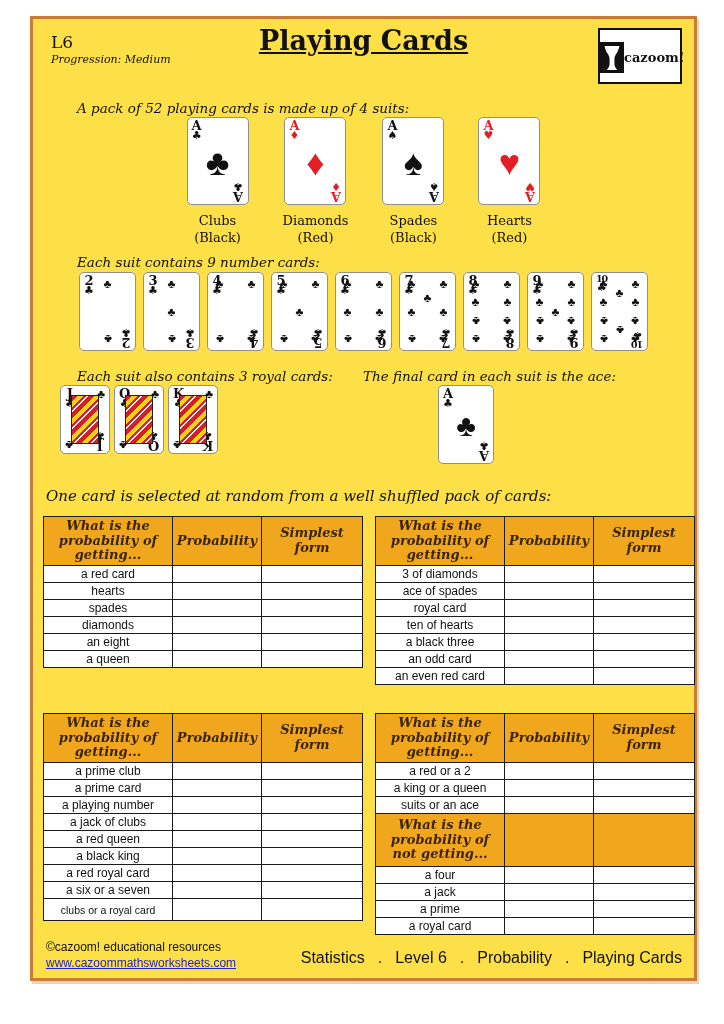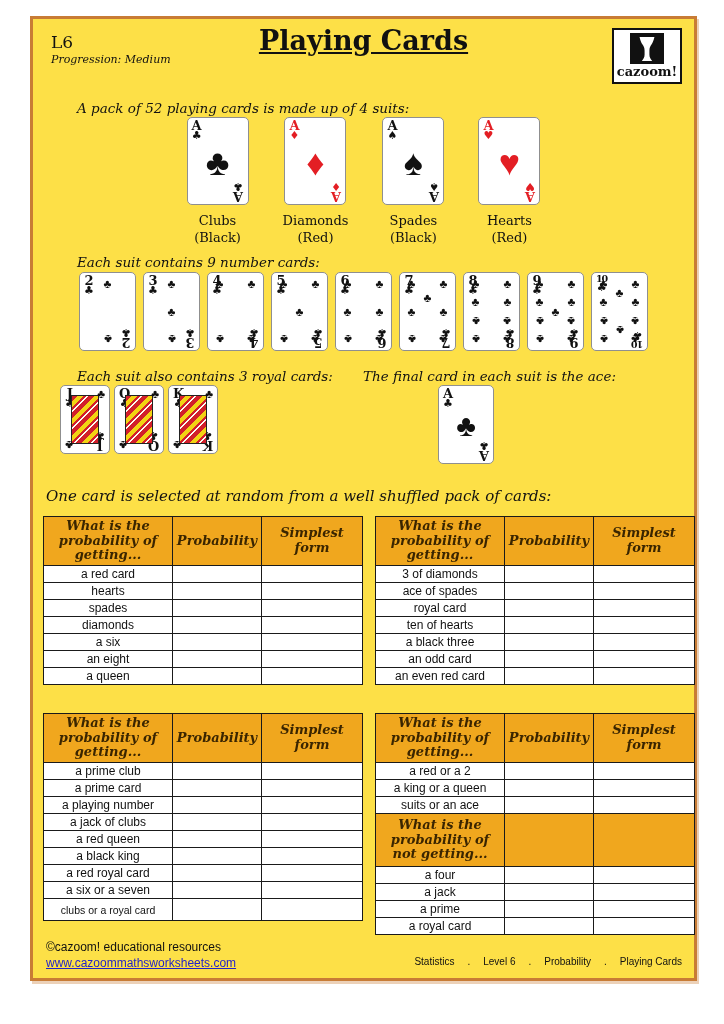--- a/index.html
+++ b/index.html
@@ -5,22 +5,22 @@
   html,body{margin:0;padding:0;background:#fff;}
   body{width:724px;height:1024px;position:relative;font-family:"Liberation Sans",sans-serif;color:#111;}
   .page{position:absolute;left:30px;top:16px;width:661px;height:959px;background:#fde047;
         border:3px solid #c87c35;box-shadow:2px 3px 0 rgba(200,124,53,.35);}
   
   .meta{position:absolute;left:18px;top:13px;}
   .level{font-family:"DejaVu Serif",serif;font-size:17px;}
   .prog{font-family:"DejaVu Serif",serif;font-style:italic;font-size:11px;margin-top:1px;}
   .title{position:absolute;left:0;right:0;top:6px;text-align:center;font-family:"DejaVu Serif",serif;
          font-size:27px;font-weight:bold;text-decoration:underline;}
-  .logo{position:absolute;right:12px;top:9px;width:70px;height:56px;border:2px solid #111;background:#fff;
-        display:flex;flex-direction:column;align-items:center;justify-content:flex-start;padding-top:3px;box-sizing:border-box;}
+  .logo{position:absolute;right:12px;top:9px;width:84px;height:56px;border:2px solid #111;background:#fff;
+        display:flex;flex-direction:row;align-items:center;justify-content:flex-start;padding-top:3px;box-sizing:border-box;}
   .logo-square{width:34px;height:31px;background:#111;display:flex;align-items:center;justify-content:center;}
   .logo-text{font-family:"DejaVu Serif",serif;font-weight:bold;font-size:13px;line-height:1.2;}
   
   .slabel{position:absolute;font-family:"DejaVu Serif",serif;font-style:italic;font-size:13.5px;}
   .lbl-suits{left:44px;top:81px;}
   .lbl-numbers{left:44px;top:235px;}
   .lbl-royals{left:44px;top:349px;}
   .lbl-ace{left:330px;top:349px;}
   .intro{position:absolute;left:13px;top:468px;font-family:"DejaVu Serif",serif;font-style:italic;font-size:15px;}
   
@@ -59,21 +59,21 @@
   thead th{height:46px;background:var(--gold,#F0A71E);font-family:"DejaVu Serif",serif;font-style:italic;
            font-weight:bold;font-size:13px;color:#3a2500;padding:1px 2px;line-height:1.12;}
   td{height:16px;font-size:12px;text-align:center;padding:0 2px;color:#111;font-family:"Liberation Sans",sans-serif;}
   tr.subheader td{background:var(--gold,#F0A71E);height:52px;font-family:"DejaVu Serif",serif;font-style:italic;
            font-weight:bold;font-size:13px;color:#3a2500;line-height:1.15;}
   tr.subheader .not{}
   .tbl-3 tr:last-child td:first-child{font-size:10.5px;height:21px;}
   
   .footer-left{position:absolute;left:13px;bottom:7px;font-size:12px;line-height:1.35;}
   .footer-link{color:#2222CC;text-decoration:underline;cursor:pointer;}
-  .footer-right{position:absolute;right:12px;bottom:11px;font-size:10px;}
+  .footer-right{position:absolute;right:12px;bottom:11px;font-size:16px;}
   .crumb{display:inline-block;}
   .dot{display:inline-block;margin:0 13px;}
 </style>
 </head>
 <body>
 
 <div class="page">
 
   <div class="meta">
     <div class="level">L6</div>
@@ -413,25 +413,20 @@
               <td>spades</td>
               <td></td>
               <td></td>
             </tr>
             <tr>
               <td>diamonds</td>
               <td></td>
               <td></td>
             </tr>
             <tr>
-              <td>a six</td>
-              <td></td>
-              <td></td>
-            </tr>
-            <tr>
               <td>an eight</td>
               <td></td>
               <td></td>
             </tr>
             <tr>
               <td>a queen</td>
               <td></td>
               <td></td>
             </tr>
           </tbody>

